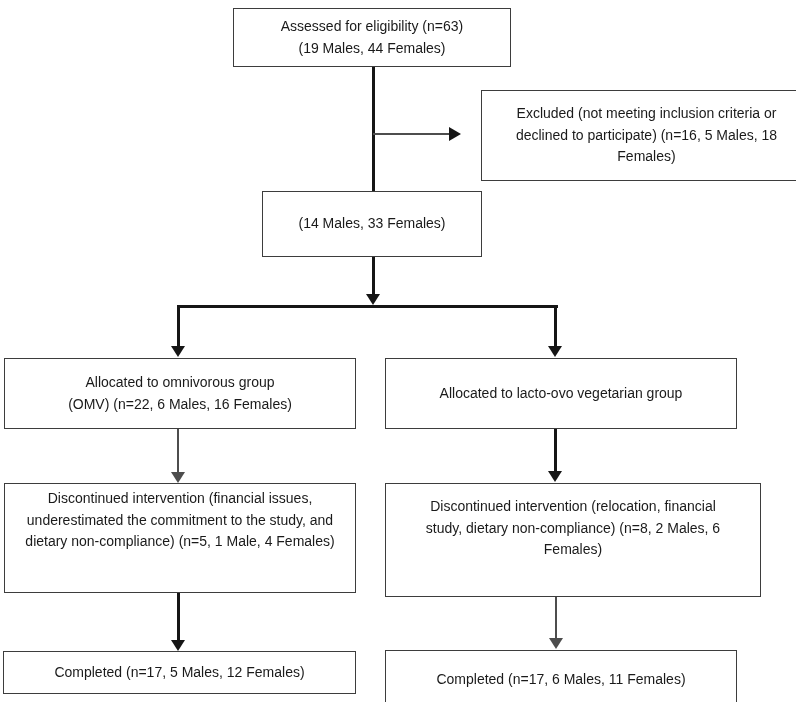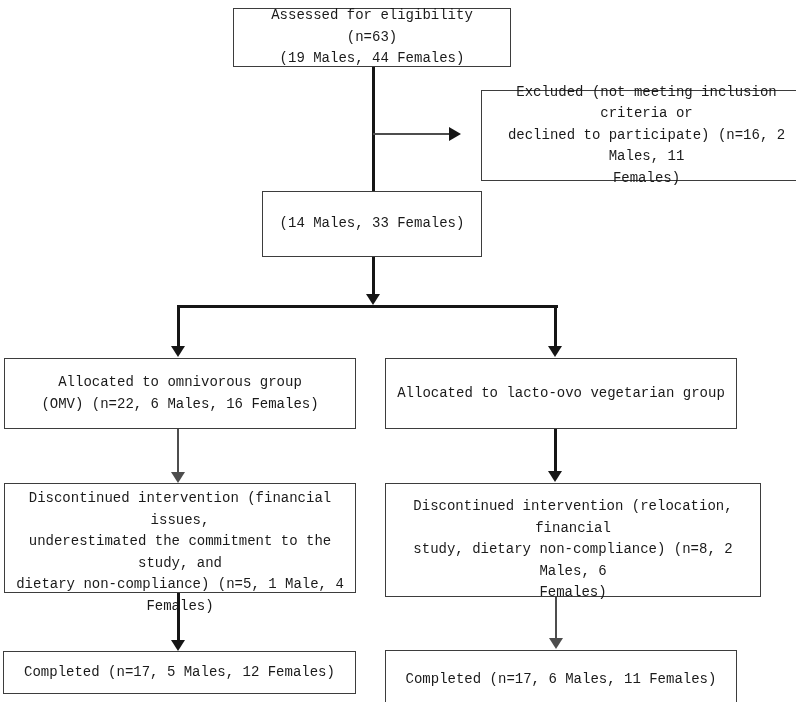--- a/index.html
+++ b/index.html
@@ -1,20 +1,20 @@
 <!DOCTYPE html>
 <html style="--background: #ffffff; --box-border: #3d3d3d; --connector: #161616; --connector-light: #4d4d4d; --text: #1a1a1a;"><head>
 <meta charset="utf-8">
 <style>
   html,body{margin:0;padding:0;background:#fff;}
   .canvas{
     position:relative;
     width:796px;height:702px;
     background:var(--background,#ffffff);
-    font-family:Liberation Mono, monospace;
+    font-family:Liberation Sans, sans-serif;
     color:var(--text,#1a1a1a);
     overflow:hidden;
   }
   .node{
     position:absolute;
     box-sizing:border-box;
     border:1px solid var(--box-border,#3d3d3d);
     background:#fff;
     display:flex;
     flex-direction:column;
@@ -45,21 +45,21 @@
 
 <div class="canvas">
 
   <div class="node" style="left:233px;top:8px;width:278px;height:59px">
     <div>Assessed for eligibility (n=63)</div>
     <div>(19 Males, 44 Females)</div>
   </div>
 
   <div class="node" style="left:481px;top:90px;width:331px;height:91px">
     <div>Excluded (not meeting inclusion criteria or</div>
-    <div>declined to participate) (n=16, 2 Males, 11</div>
+    <div>declined to participate) (n=16, 5 Males, 18</div>
     <div>Females)</div>
   </div>
 
   <div class="node" style="left:262px;top:191px;width:220px;height:66px">
     <div>(14 Males, 33 Females)</div>
   </div>
 
   <div class="node" style="left:4px;top:358px;width:352px;height:71px">
     <div>Allocated to omnivorous group</div>
     <div>(OMV) (n=22, 6 Males, 16 Females)</div>

